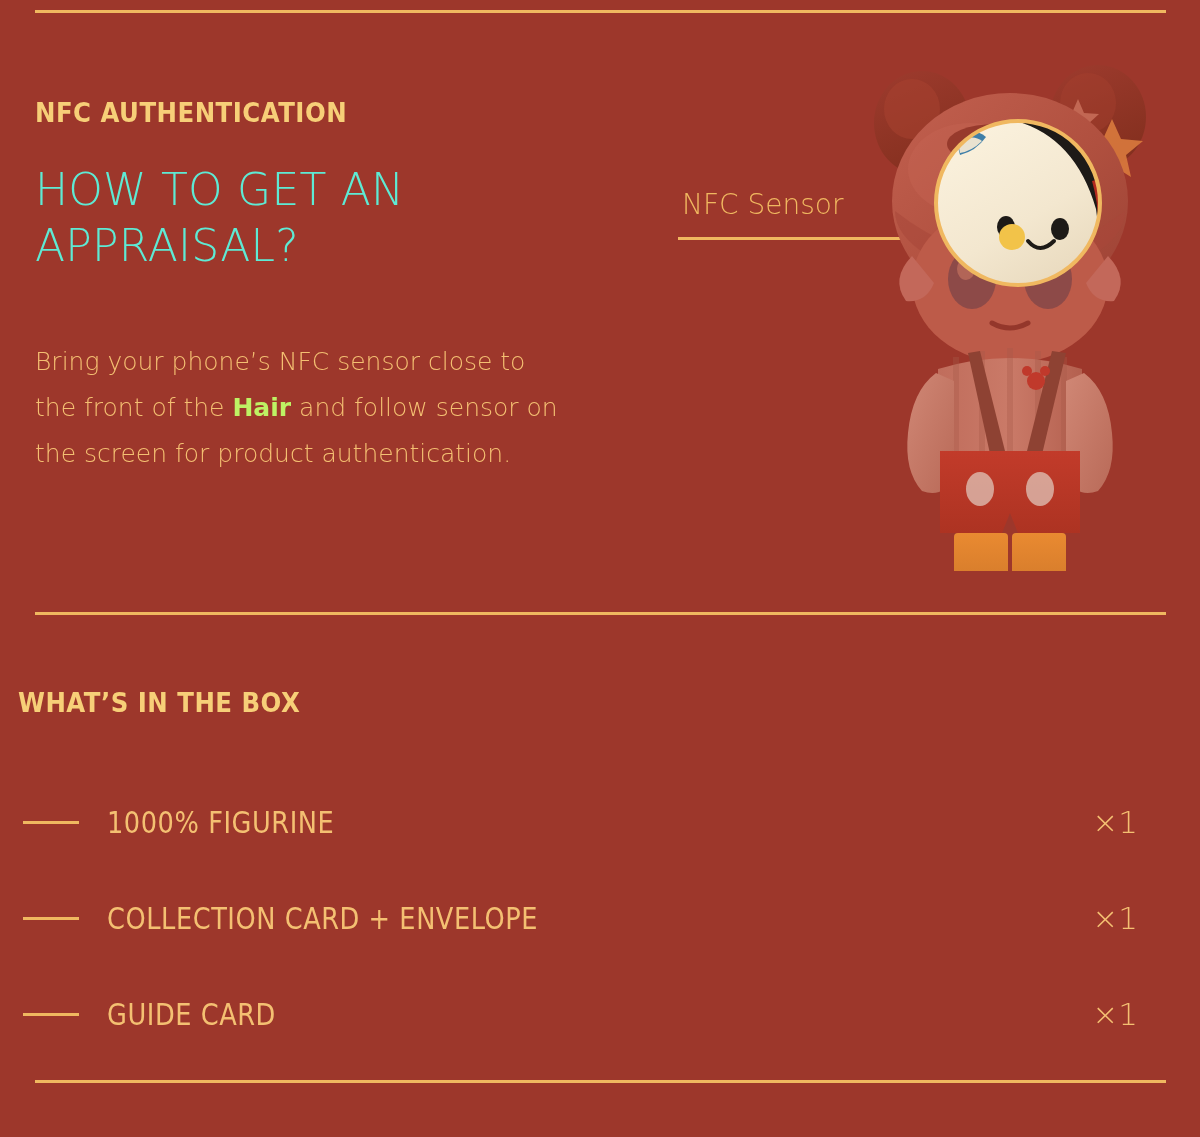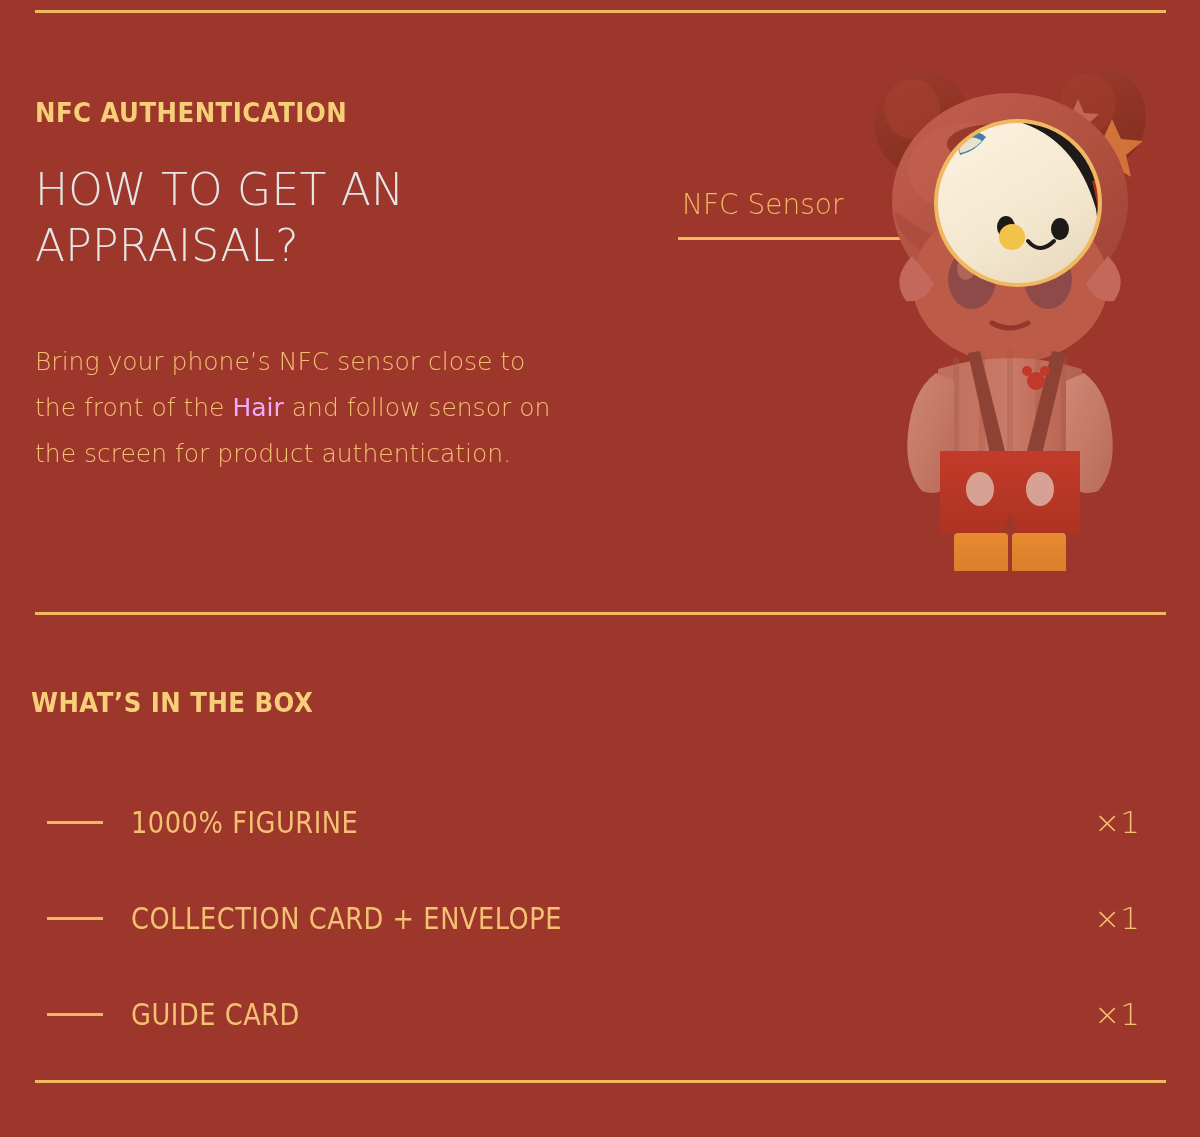--- a/index.html
+++ b/index.html
@@ -50,38 +50,38 @@
     color: #f7cf78;
     margin: 0 0 36px 0;
     line-height: 1;
     transform: scaleX(0.94);
     transform-origin: left center;
   }
   .headline {
     font-family: "DejaVu Sans", sans-serif;
     font-size: 44px;
     font-weight: 300;
-    color: #e5e5e5;
+    color: #5eead4;
     line-height: 1.28;
     margin: 0;
     letter-spacing: 0.2px;
     max-width: 420px;
   }
   .body-copy {
     margin: 64px 0 0 0;
     font-family: "DejaVu Sans", sans-serif;
     font-size: 25px;
     font-weight: 300;
     line-height: 1.84;
     color: #f4c072;
     max-width: 530px;
   }
   .body-copy b {
-    font-weight: normal;
-    color: #f0abfc;
+    font-weight: bold;
+    color: #bef264;
     margin-top: 18px;
   }
 
   
   .figure-area {
     position: absolute;
     left: 660px;
     top: 51px;
     width: 520px;
     height: 520px;
@@ -112,36 +112,36 @@
     left: 200px;
     top: 0px;
     width: 300px;
     height: 520px;
   }
   .figurine svg { display: block; width: 300px; height: 520px; }
 
   
   .box-section {
     position: absolute;
-    left: 31px;
+    left: 18px;
     top: 690px;
     width: 1131px;
   }
   .section-title {
     font-family: "DejaVu Sans", sans-serif;
     font-size: 26px;
     font-weight: bold;
     letter-spacing: 0.5px;
     color: #f7cf78;
     margin: 0 0 58px 0;
     line-height: 1;
     transform: scaleX(0.94);
     transform-origin: left center;
   }
-  .box-list { list-style: none; margin: 16px; padding: 0; }
+  .box-list { list-style: none; margin: 5px; padding: 0; }
   .box-row {
     display: flex;
     align-items: center;
     height: 96px;
   }
   .row-dash {
     width: 56px;
     height: 3px;
     background: #f0b860;
     flex: 0 0 auto;

